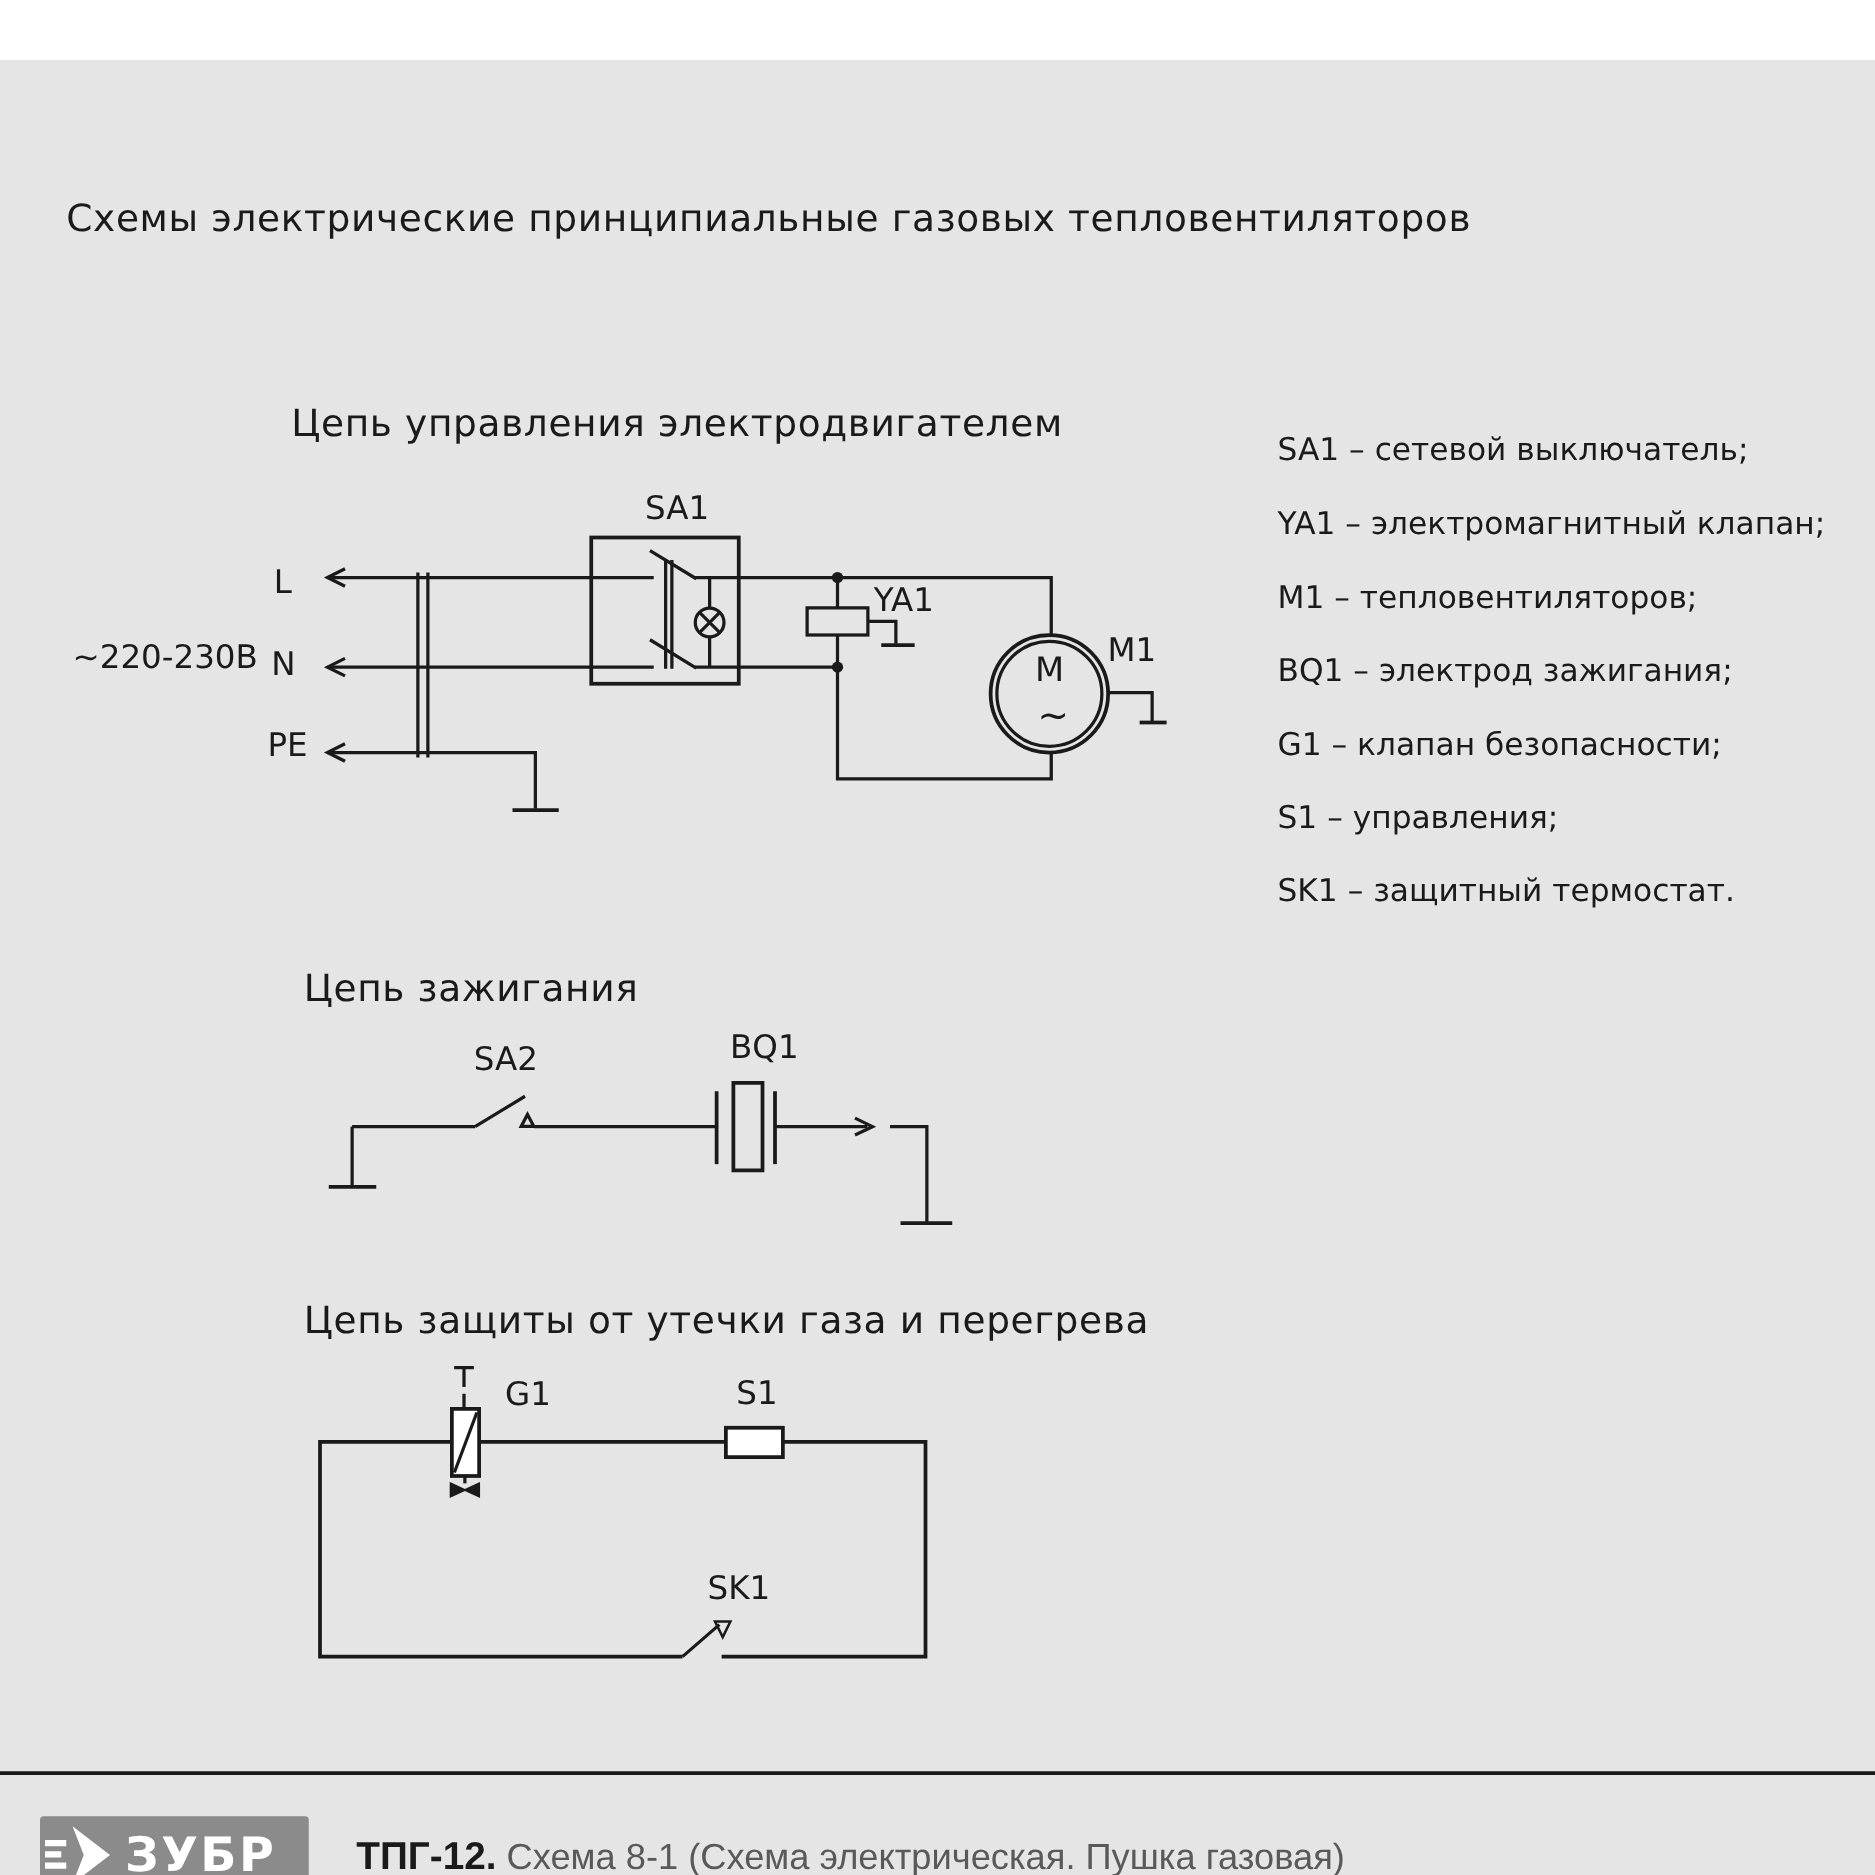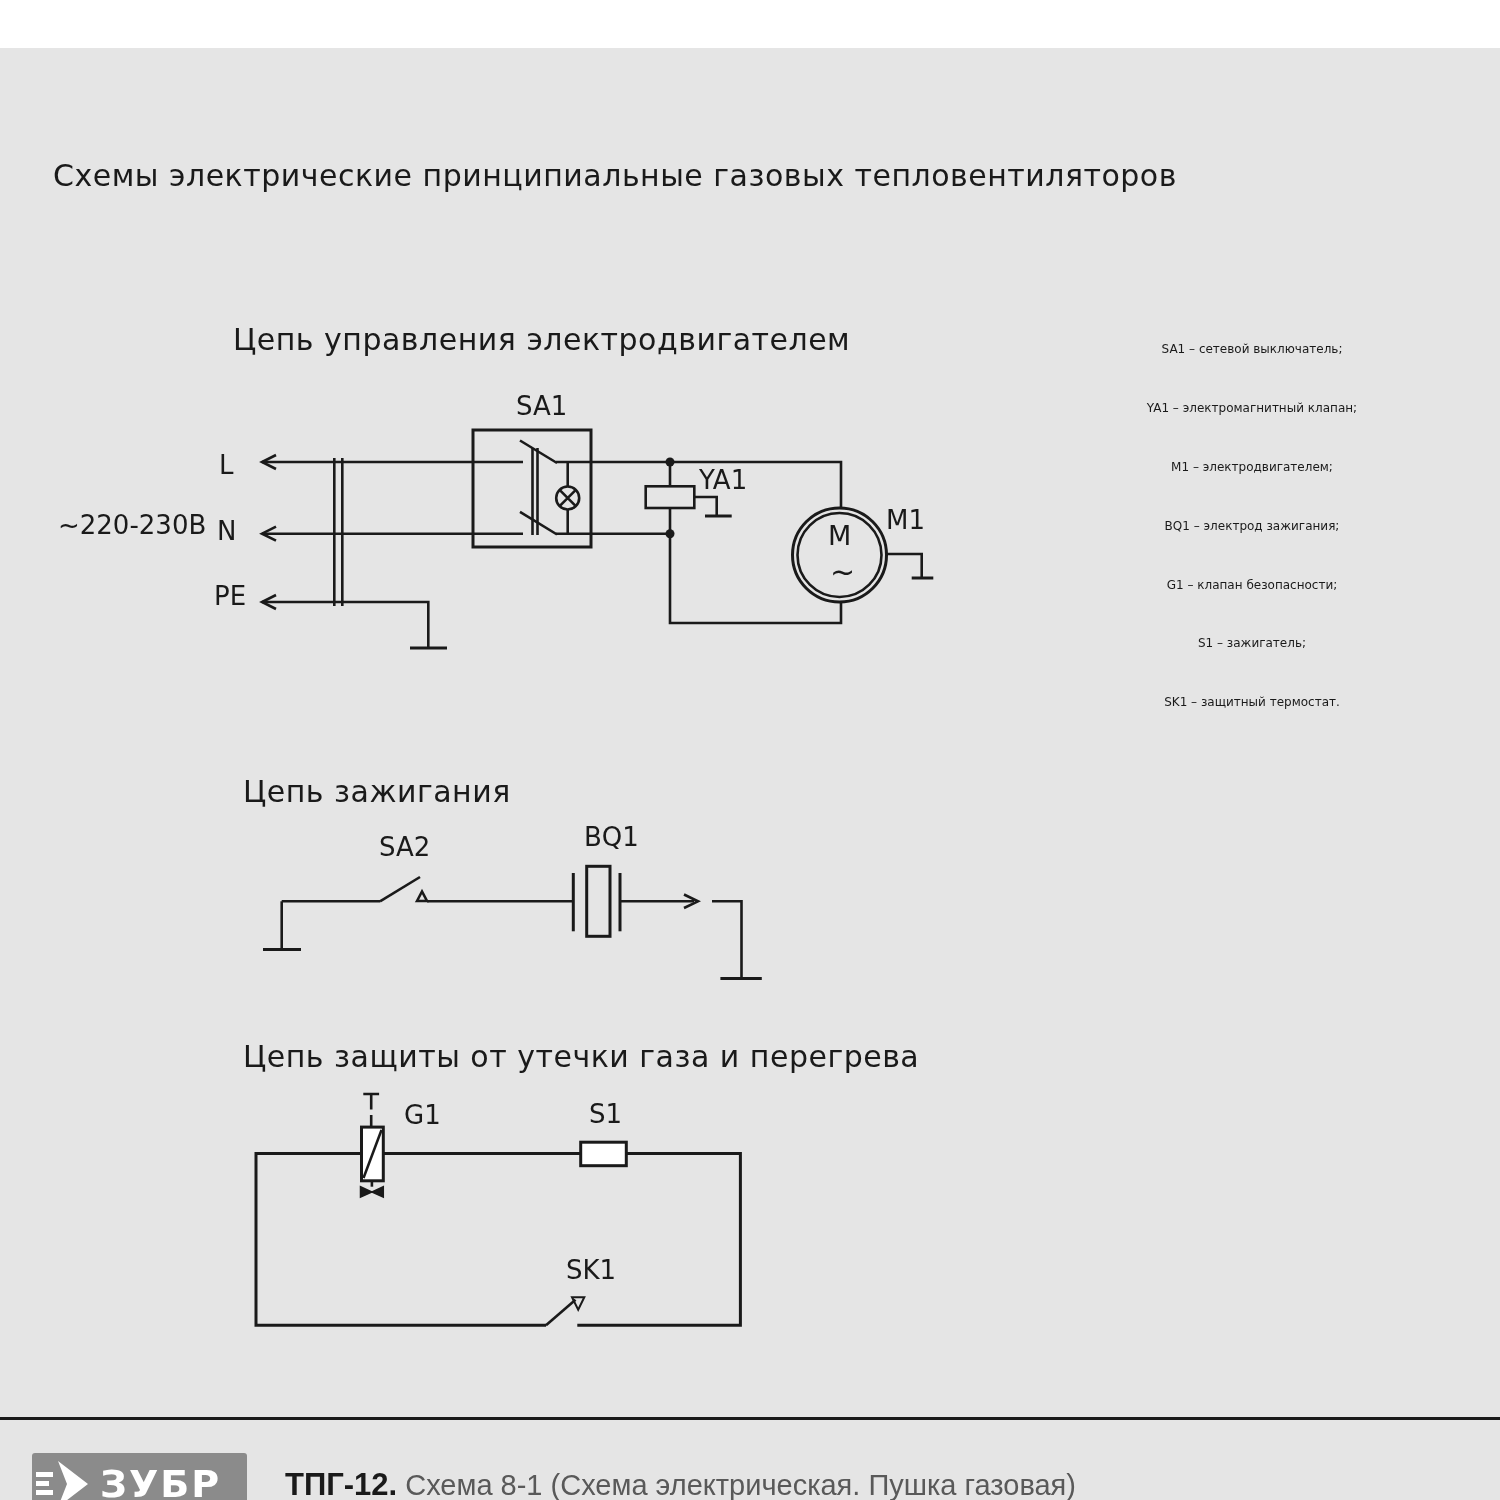--- a/index.html
+++ b/index.html
@@ -16,23 +16,22 @@
   .main-title{
     left:53px;top:110px;
     font-size:30px;letter-spacing:0.5px;
   }
   .section-title{font-size:30px;letter-spacing:0.5px;}
   #s1-title{left:233px;top:274px;}
   #s2-title{left:243px;top:726px;}
   #s3-title{left:243px;top:991px;}
   .schematic{position:absolute;left:0;top:0;}
   .legend{
-    left:1022px;top:289px;width:460px;
-    font-size:12px;
-    text-align:center;
+    left:1022px;top:300px;width:460px;
+    font-size:25px;
   }
   .legend-item{height:58.9px;line-height:24px;}
   .divider{
     left:0;top:1369px;width:1500px;height:3px;
     background:#1a1a1a;
   }
   .logo{
     left:32px;top:1405px;width:215px;height:62px;
     background:#8b8b8b;border-radius:3px;
     display:flex;align-items:center;justify-content:flex-start;
@@ -65,24 +64,24 @@
 
   <div class="abs main-title">Схемы электрические принципиальные газовых тепловентиляторов</div>
 
   <div class="abs section-title" id="s1-title">Цепь управления электродвигателем</div>
   <div class="abs section-title" id="s2-title">Цепь зажигания</div>
   <div class="abs section-title" id="s3-title">Цепь защиты от утечки газа и перегрева</div>
 
   <div class="abs legend">
     <div class="legend-item">SA1 – сетевой выключатель;</div>
     <div class="legend-item">YA1 – электромагнитный клапан;</div>
-    <div class="legend-item">M1 – электродвигателем;</div>
+    <div class="legend-item">M1 – тепловентиляторов;</div>
     <div class="legend-item">BQ1 – электрод зажигания;</div>
     <div class="legend-item">G1 – клапан безопасности;</div>
-    <div class="legend-item">S1 – зажигатель;</div>
+    <div class="legend-item">S1 – управления;</div>
     <div class="legend-item">SK1 – защитный термостат.</div>
   </div>
 
   <svg class="schematic" width="1500" height="1500" viewBox="0 0 1500 1500">
 
     <g stroke="#1a1a1a" stroke-width="2.6" fill="none">
 
       <path d="M276,407 L262,414 L276,421"></path>
       <path d="M262,414 H523"></path>
 

